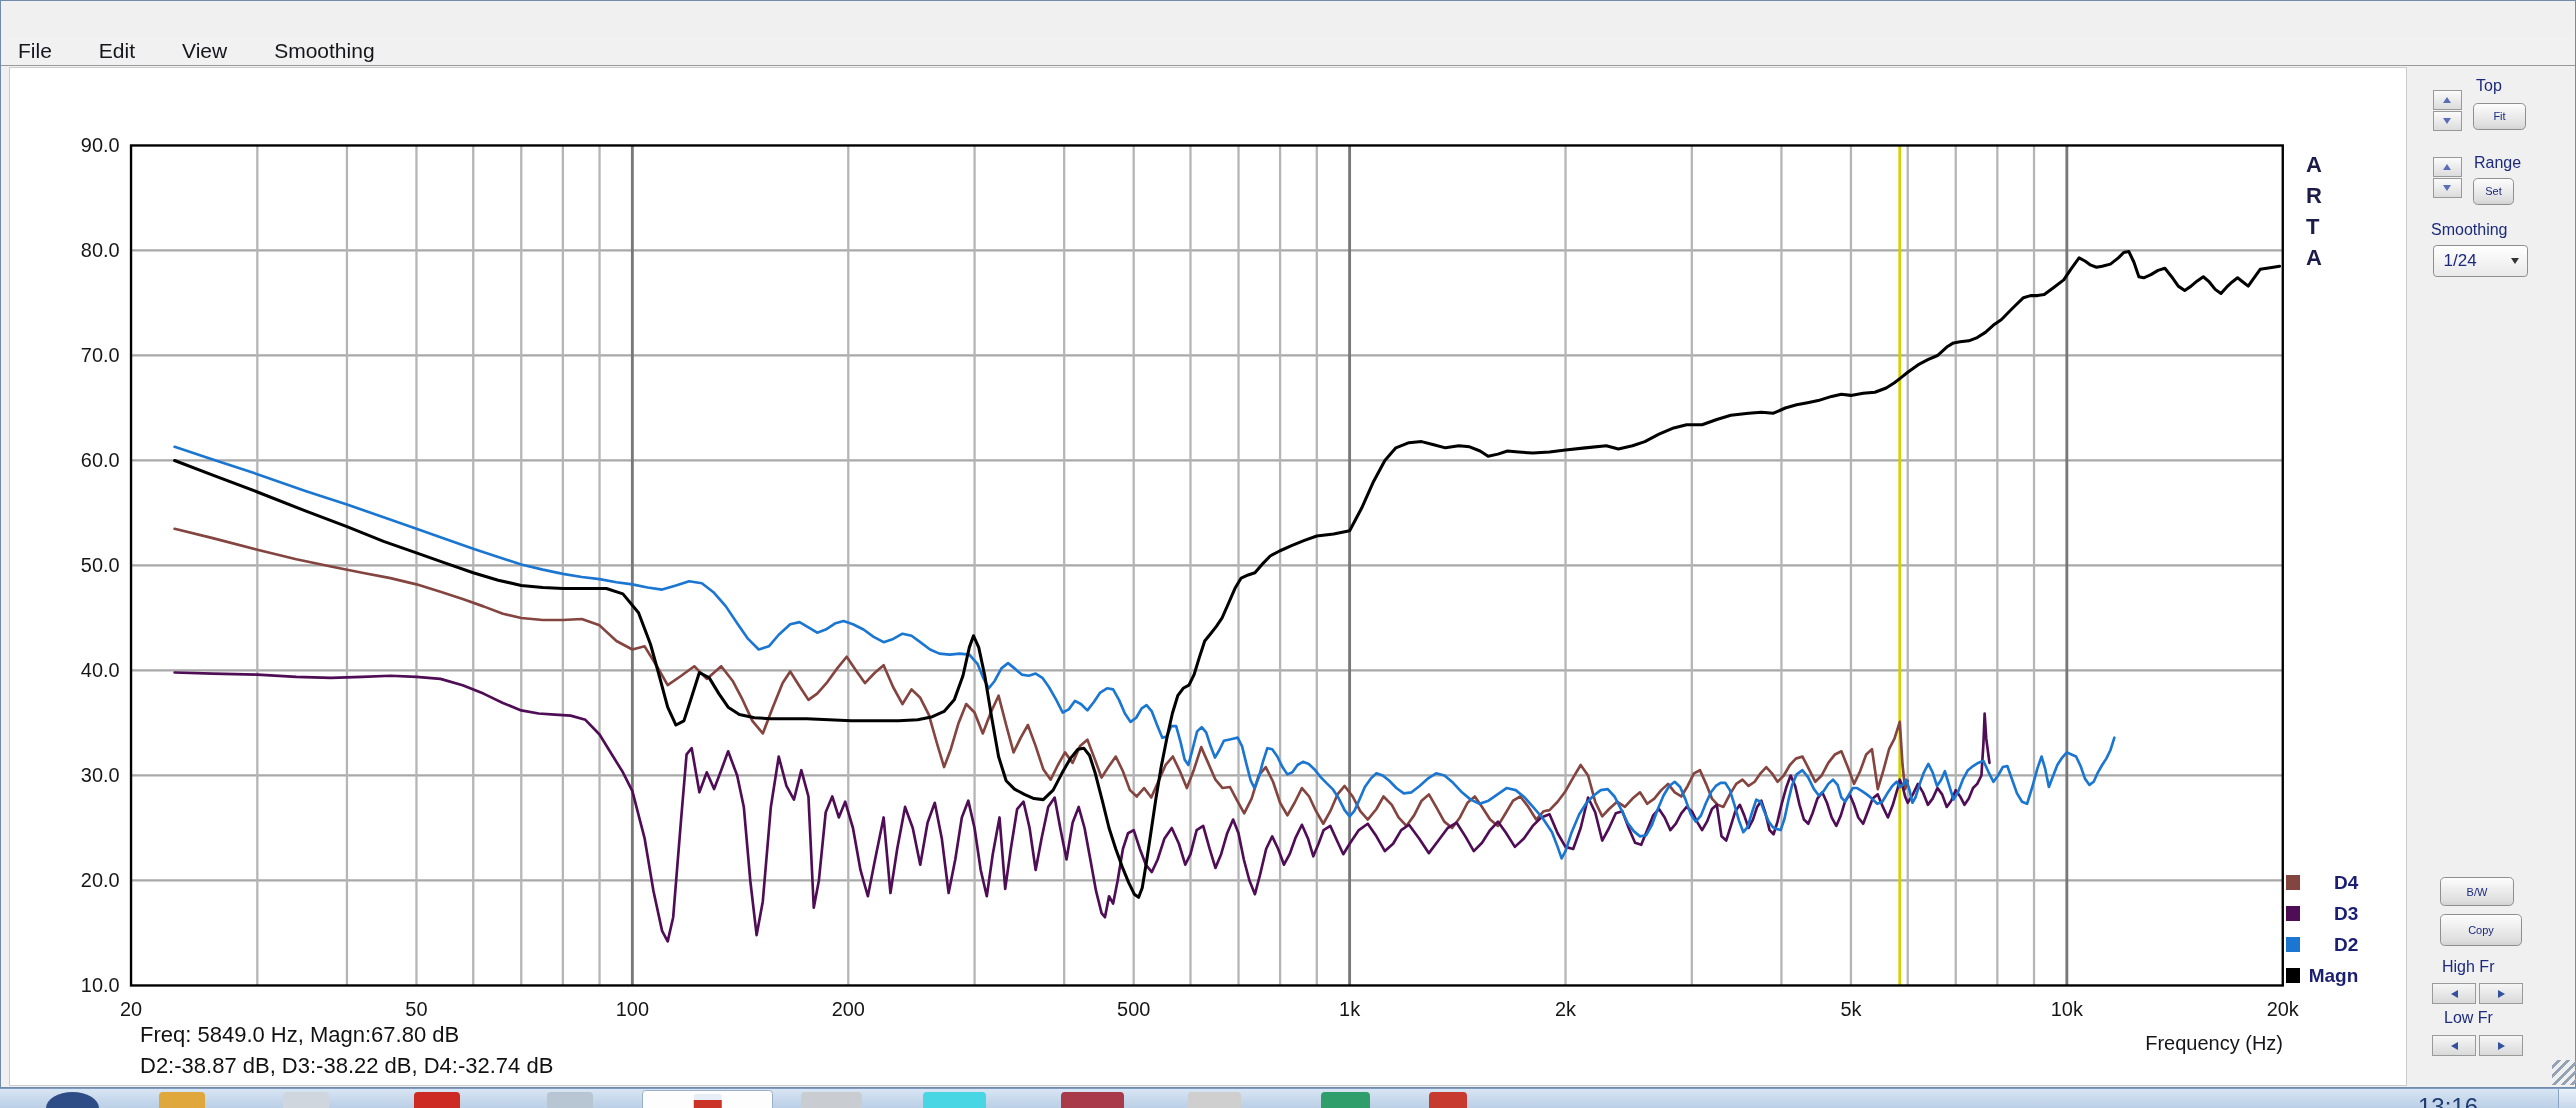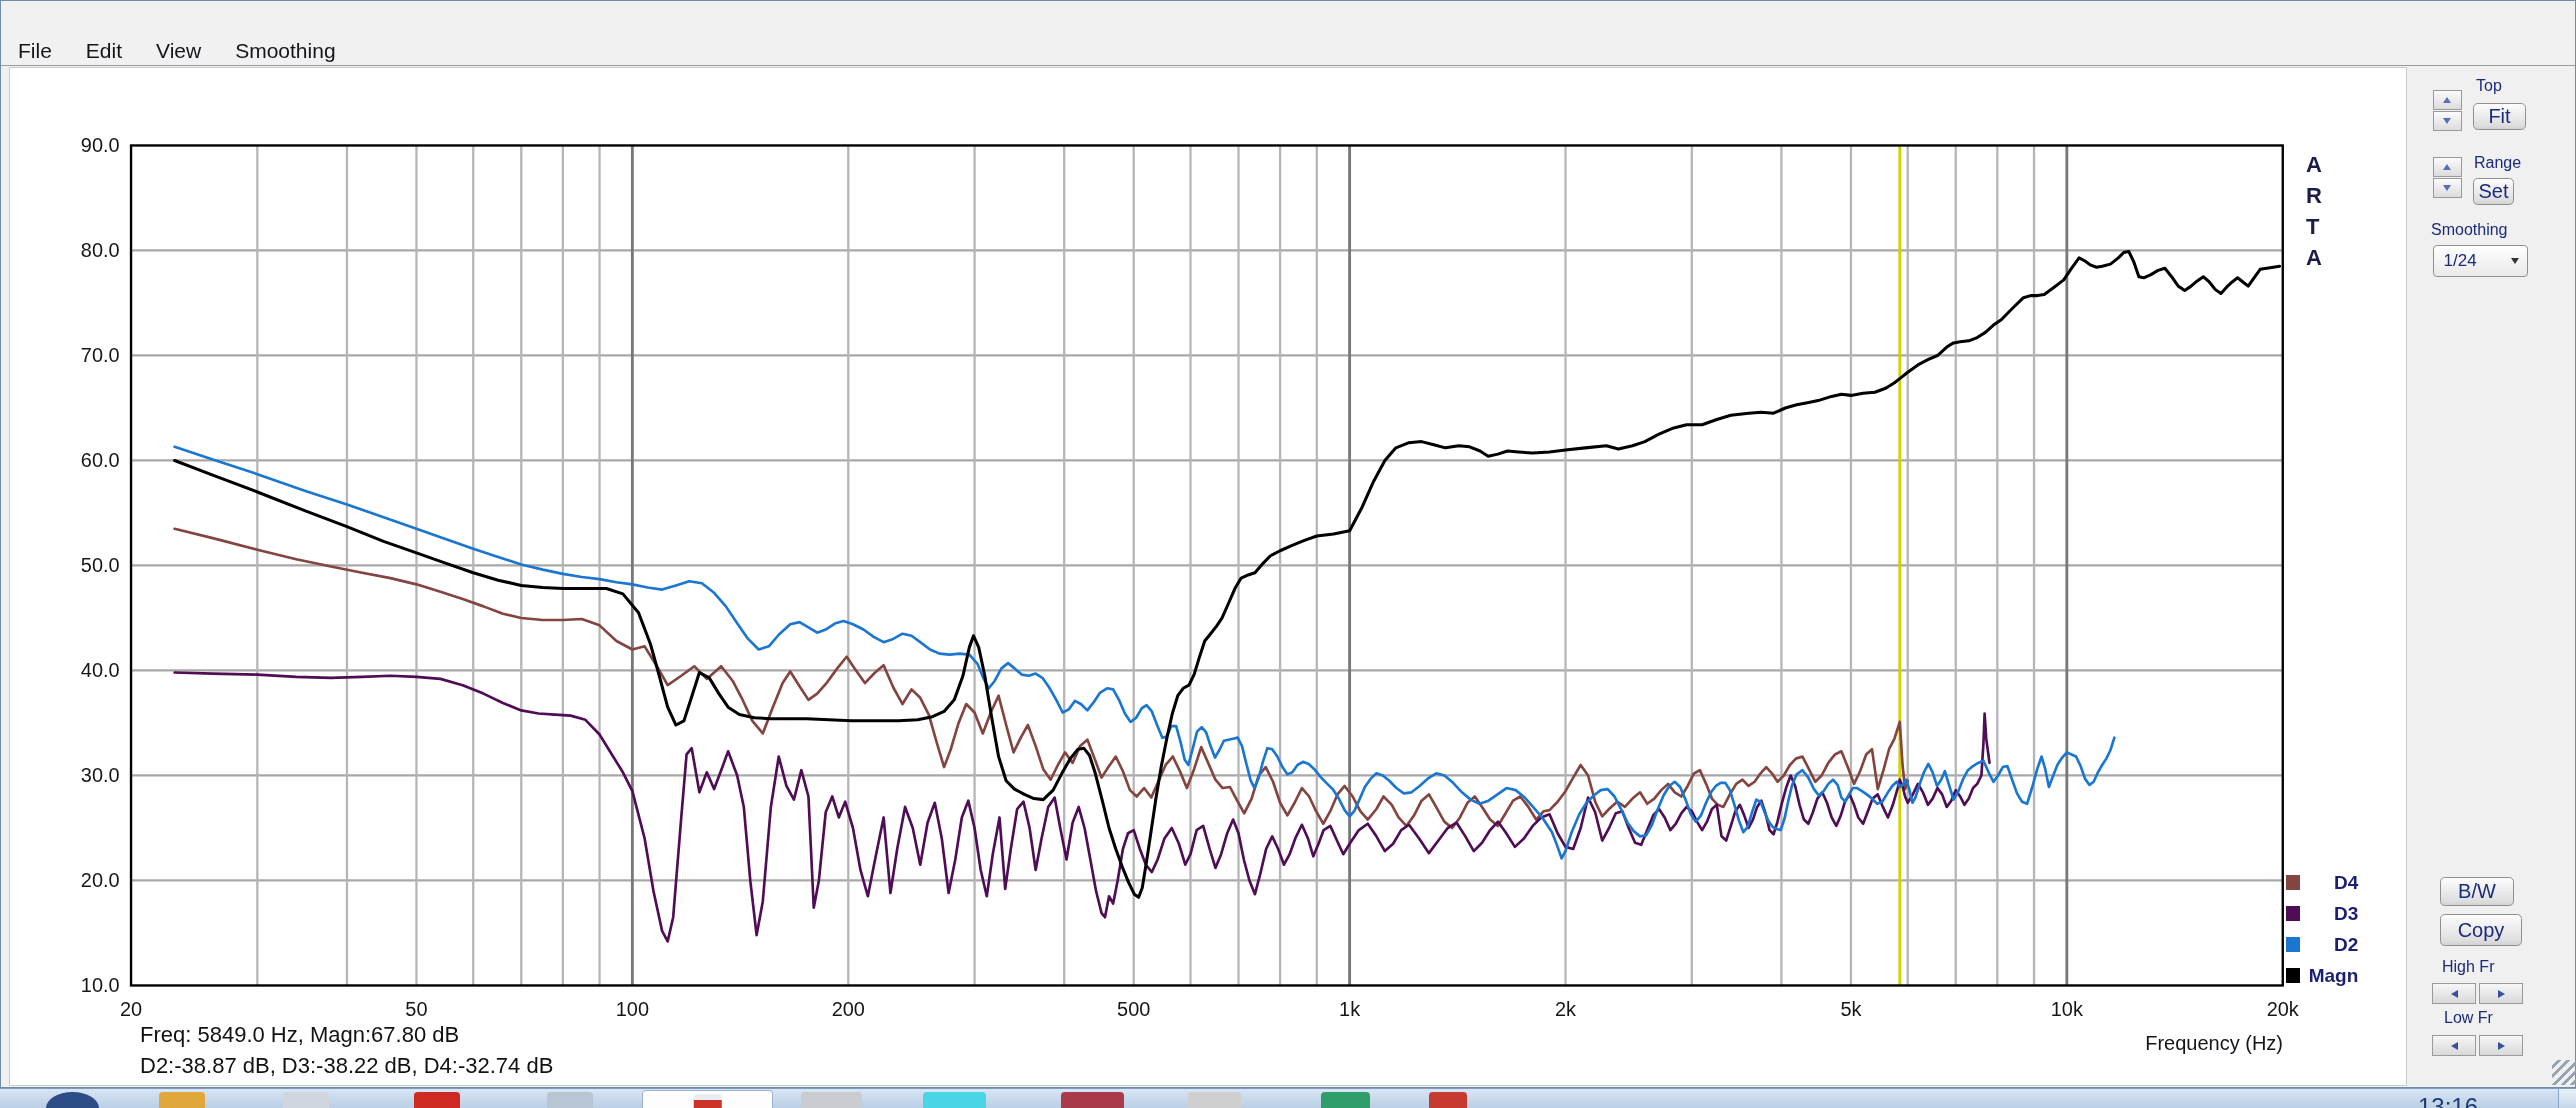--- a/index.html
+++ b/index.html
@@ -19,40 +19,40 @@
   .winbtns{position:absolute;right:7.6px;top:5.7px;display:flex;gap:2.8px;}
   .winbtn{width:32px;height:21px;border:0.9px solid #5f7288;border-radius:2.8px;box-sizing:border-box;
       background:linear-gradient(180deg,#f6f9fc,#cfdae6);position:relative;}
   .winbtn.close{width:42px;background:linear-gradient(180deg,#e8a193,#c8452f 60%,#b33a25);border-color:#7c2618;}
   .glyph-min{position:absolute;left:8.5px;bottom:4.7px;width:13.3px;height:2.8px;background:#2a3a4c;}
   .glyph-max{position:absolute;left:9.5px;top:4.7px;width:12.3px;height:10.4px;border:1.9px solid #2a3a4c;box-sizing:border-box;}
   .glyph-x1,.glyph-x2{position:absolute;left:13.3px;top:2.8px;width:2.8px;height:15px;background:#fff;}
   .glyph-x1{transform:rotate(45deg);}.glyph-x2{transform:rotate(-45deg);}
   
   .menubar{position:absolute;left:0;top:36px;width:100%;height:29px;background:#f1f1f1;
-      border-bottom:0.9px solid #9a9a9a;display:flex;align-items:center;column-gap:34px;padding-left:17px;box-sizing:border-box;}
+      border-bottom:0.9px solid #9a9a9a;display:flex;align-items:center;column-gap:47px;padding-left:17px;box-sizing:border-box;}
   .menu-item{font-size:21px;color:#15151c;}
   
   .chart-panel{position:absolute;left:7.6px;top:66px;width:2398px;height:1019px;background:#ffffff;
       border:0.9px solid #cccccc;box-sizing:border-box;}
   #chart-svg{position:absolute;left:0;top:0;width:2576px;height:1109px;}
   .chart-title{position:absolute;left:137px;top:114px;font-size:25px;color:#15151c;}
   .xaxis-title{position:absolute;left:1997px;top:1031px;width:285px;text-align:right;font-size:20px;color:#15151c;}
   .status-line1{position:absolute;left:139px;top:1021px;font-size:22px;color:#111;}
   .status-line2{position:absolute;left:139px;top:1052px;font-size:22px;color:#111;}
   #watermark{position:absolute;left:2305px;top:148px;color:#1c1c48;font-size:22px;font-weight:600;line-height:31px;}
   #legend{position:absolute;left:2285px;top:866px;}
   .legend-row{display:flex;align-items:center;height:31px;justify-content:space-between;}
   .legend-swatch{width:14.2px;height:14.2px;margin-right:8.5px;}
   .legend-label{font-size:19px;font-weight:600;color:#1a1f74;}
   
   .ctl-label{position:absolute;font-size:16px;color:#1c2a7e;}
   .btn{position:absolute;background:linear-gradient(180deg,#fdfdfd,#dedede 85%,#d2d2d2);
       border:0.9px solid #8f8f8f;border-radius:4.7px;box-sizing:border-box;
-      font-size:20px;color:#1c2a7e;text-align:center;display:flex;align-items:center;justify-content:center;}
+      font-size:11px;color:#1c2a7e;text-align:center;display:flex;align-items:center;justify-content:center;}
   .spinner{position:absolute;width:28.5px;height:42px;}
   .spin-btn{position:absolute;left:0;width:28.5px;height:20px;background:linear-gradient(180deg,#fbfbfb,#dcdcdc);
       border:0.9px solid #9a9a9a;box-sizing:border-box;display:flex;align-items:center;justify-content:center;}
   .tri-up{width:0;height:0;border-left:4.7px solid transparent;border-right:4.7px solid transparent;border-bottom:6.6px solid #5a6db8;}
   .tri-down{width:0;height:0;border-left:4.7px solid transparent;border-right:4.7px solid transparent;border-top:6.6px solid #5a6db8;}
   .tri-left{width:0;height:0;border-top:4.7px solid transparent;border-bottom:4.7px solid transparent;border-right:7.6px solid #34509e;}
   .tri-right{width:0;height:0;border-top:4.7px solid transparent;border-bottom:4.7px solid transparent;border-left:7.6px solid #34509e;}
   .combo{position:absolute;left:2432px;top:244px;width:95px;height:32px;border:0.9px solid #8f8f8f;border-radius:3.8px;
       background:linear-gradient(180deg,#ffffff,#e9e9e9);box-sizing:border-box;display:flex;align-items:center;}
   .combo-value{font-size:17px;color:#1c2a7e;margin-left:9.5px;flex:1;}

